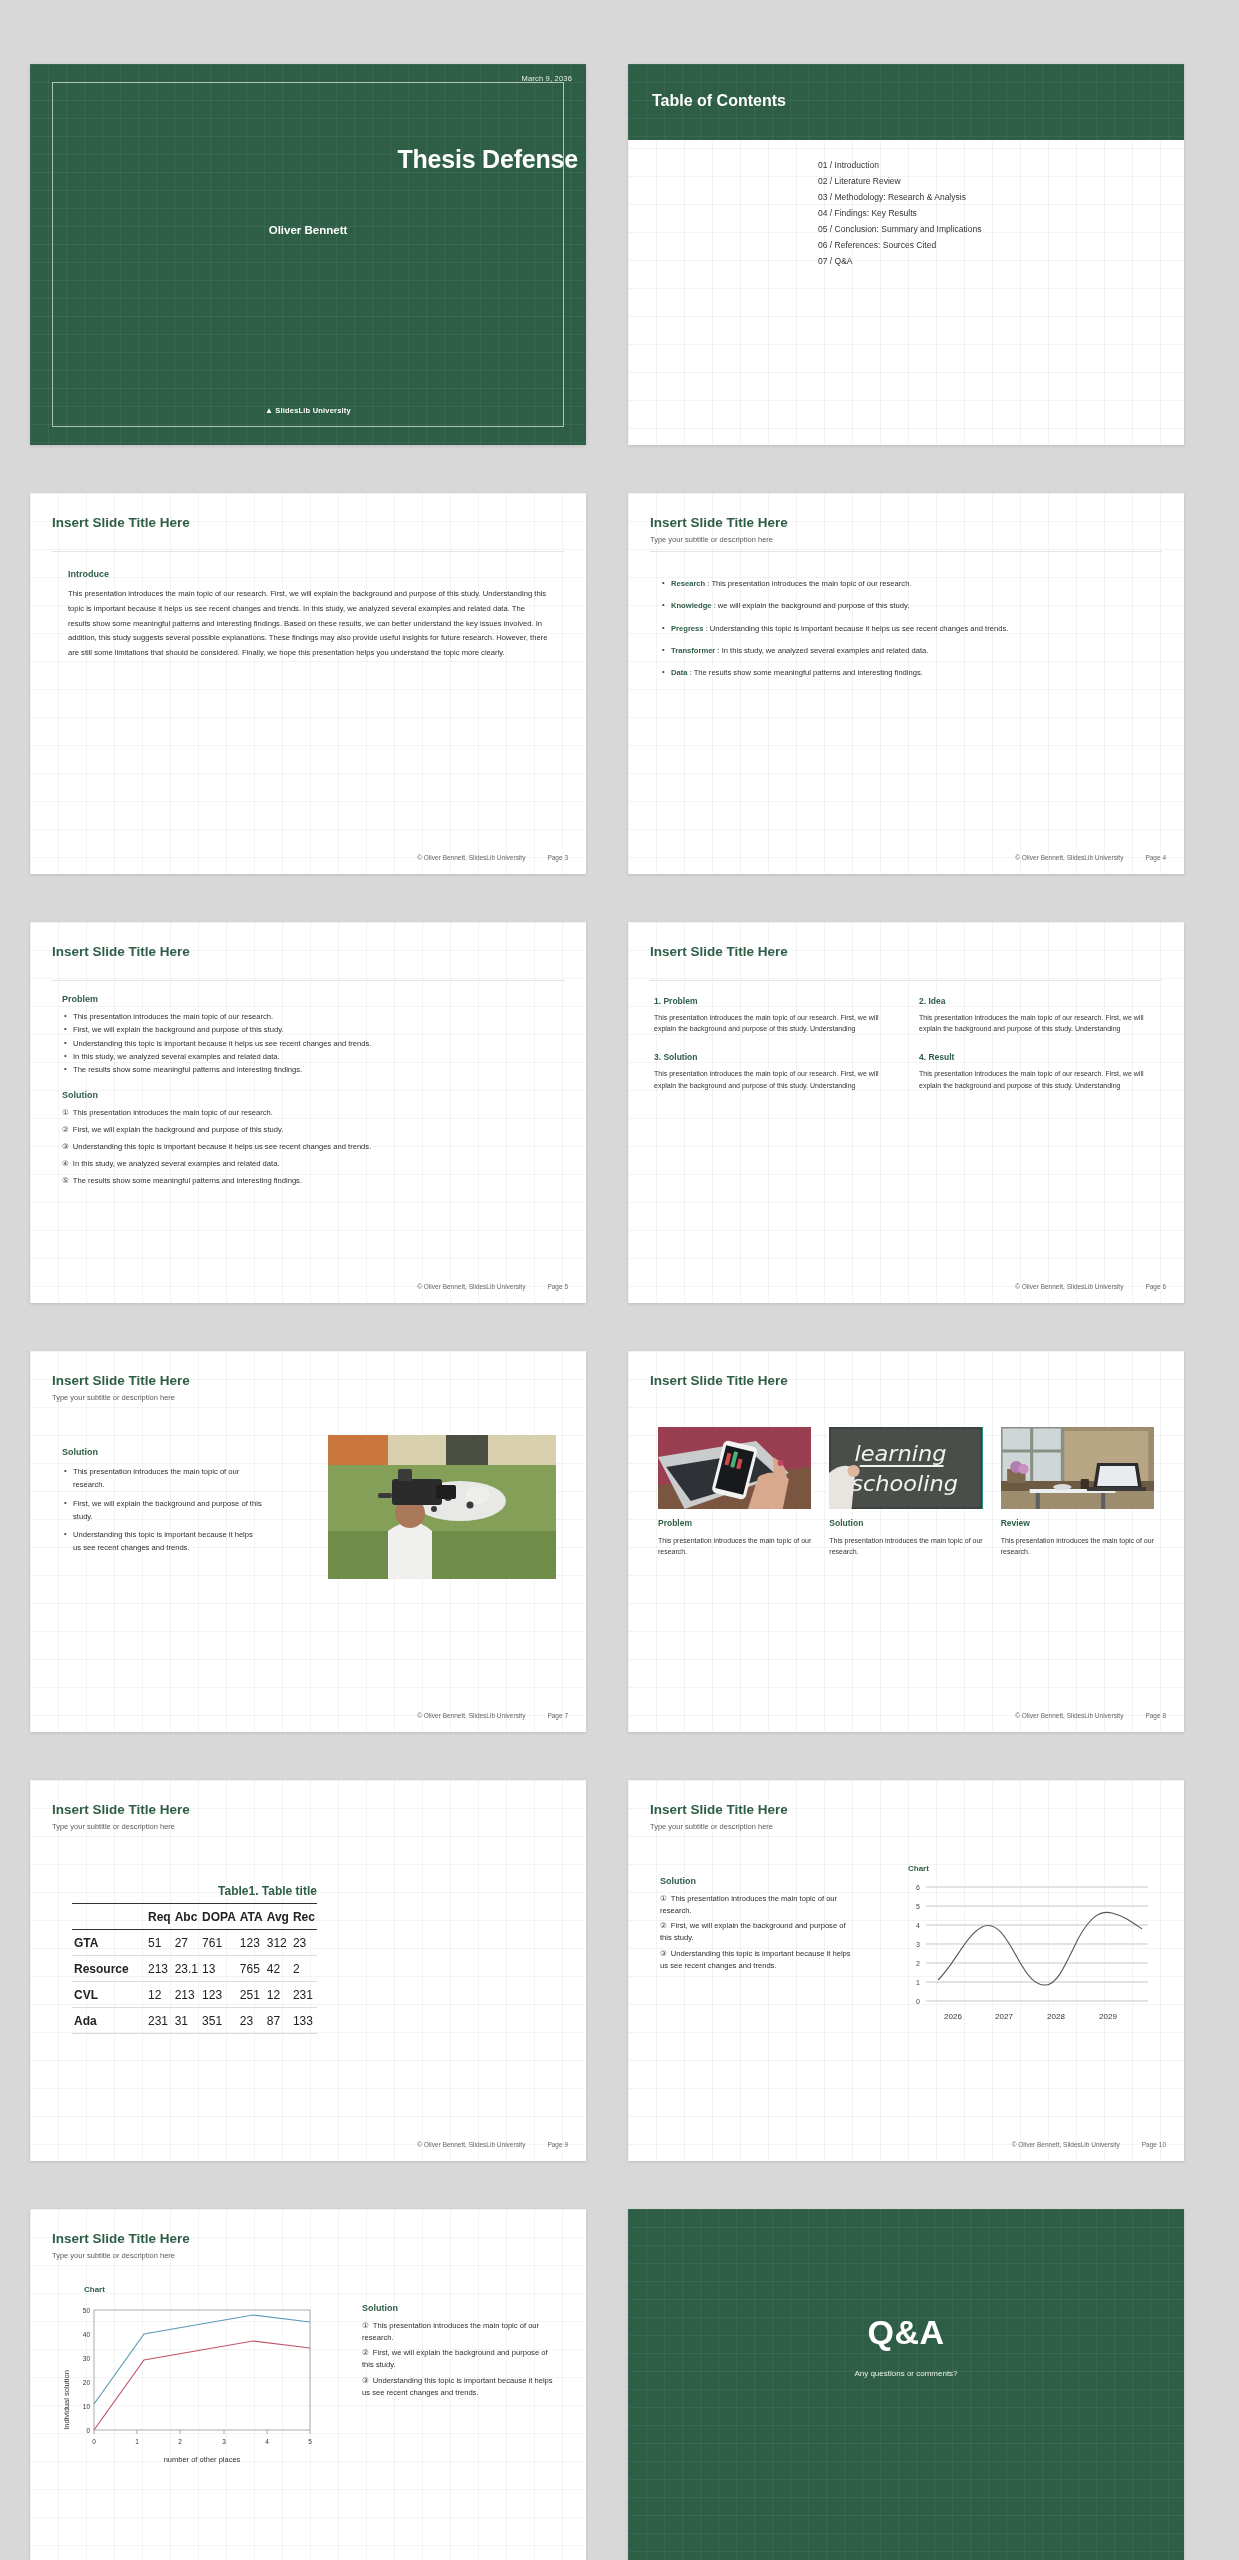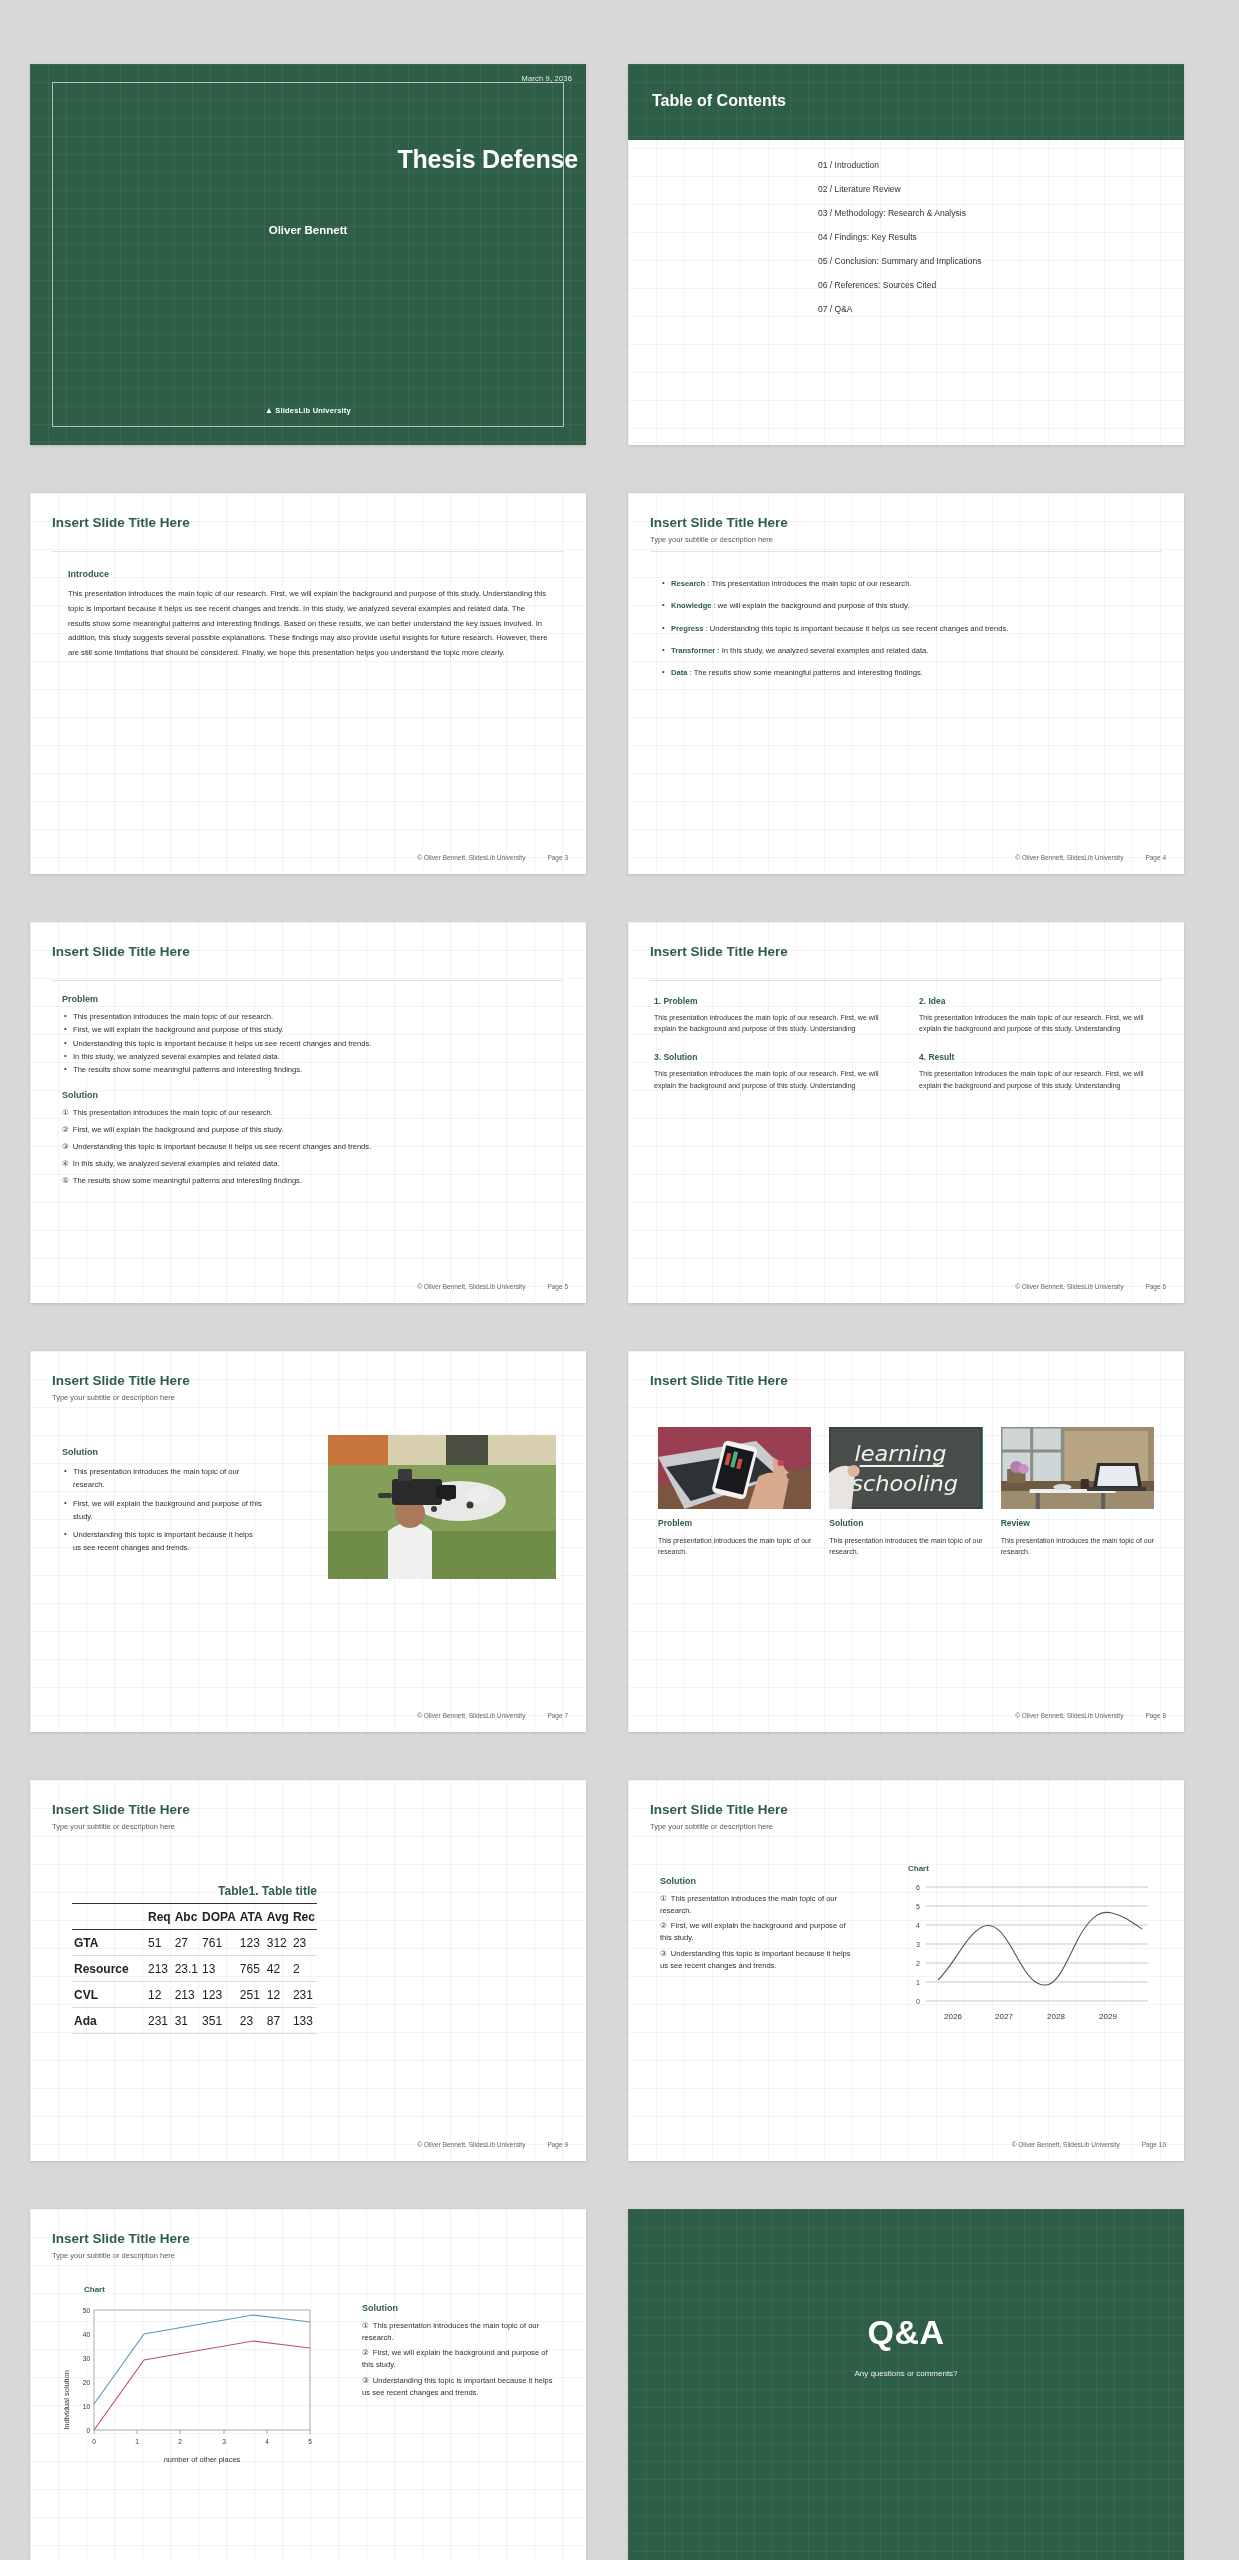--- a/index.html
+++ b/index.html
@@ -85,21 +85,21 @@
       linear-gradient(to right, rgba(255,255,255,0.055) 1px, transparent 1px),
       linear-gradient(to bottom, rgba(255,255,255,0.055) 1px, transparent 1px);
     background-size: 18px 18px;
   }
   .toc-title {
     position: absolute; left: 24px; top: 28px; z-index: 3;
     color: #fff; font-size: 16px; font-weight: bold;
   }
   .toc-list {
     position: absolute; left: 190px; top: 96px;
-    display: flex; flex-direction: column; gap: 14px;
+    display: flex; flex-direction: column; gap: 6px;
   }
   .toc-item { font-size: 8.5px; color: #333; }
 
   
   .s-title {
     position: absolute; left: 22px; top: 22px;
     color: #2f5e47; font-size: 13.5px; font-weight: bold;
   }
   .s-sub {
     position: absolute; left: 22px; top: 42px;

